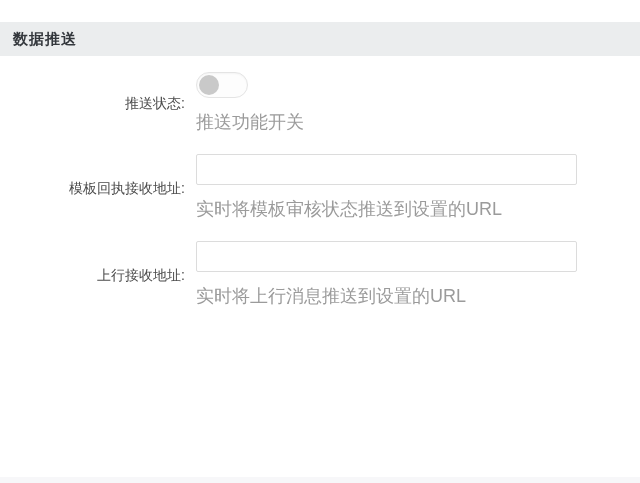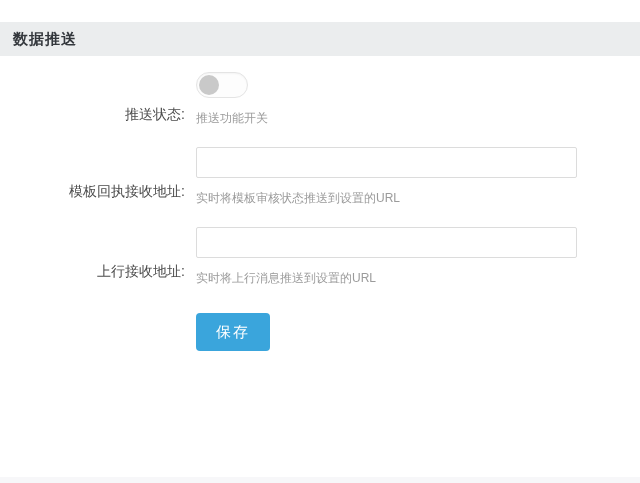--- a/index.html
+++ b/index.html
@@ -27,21 +27,21 @@
     font-size: 15px;
     font-weight: bold;
     color: #34383d;
     letter-spacing: 1px;
   }
 
   .content { padding-top: 16px; }
 
   .form-row {
     display: flex;
-    align-items: flex-end;
+    align-items: center;
     margin-bottom: 20px;
   }
   .label-col {
     width: 185px;
     text-align: right;
     font-size: 14px;
     color: #4c4c4c;
     flex-shrink: 0;
   }
   .row-toggle .label-col { line-height: 26px; }
@@ -76,21 +76,21 @@
     background: #ffffff;
     font-size: 14px;
     color: #333;
     padding: 0 8px;
     outline: none;
     display: block;
   }
 
   .help-text {
     margin-top: 12px;
-    font-size: 12px;
+    font-size: 18px;
     color: #9b9b9b;
   }
 
   .save-row { margin-top: 26px; }
   .save-btn {
     width: 74px;
     height: 38px;
     background: #3aa5dc;
     border: none;
     border-radius: 4px;
@@ -141,23 +141,17 @@
     </div>
 
     <div class="form-row row-input">
       <div class="label-col">上行接收地址:</div>
       <div class="field-col">
         <input class="text-input" type="text" value="" style="">
         <div class="help-text">实时将上行消息推送到设置的URL</div>
       </div>
     </div>
 
-    <div class="form-row save-row">
-      <div class="label-col"></div>
-      <div class="field-col">
-        <button class="save-btn">保存</button>
-      </div>
-    </div>
 
   </div>
 
   <div class="bottom-strip"></div>
 </div>
 
 </body></html>

